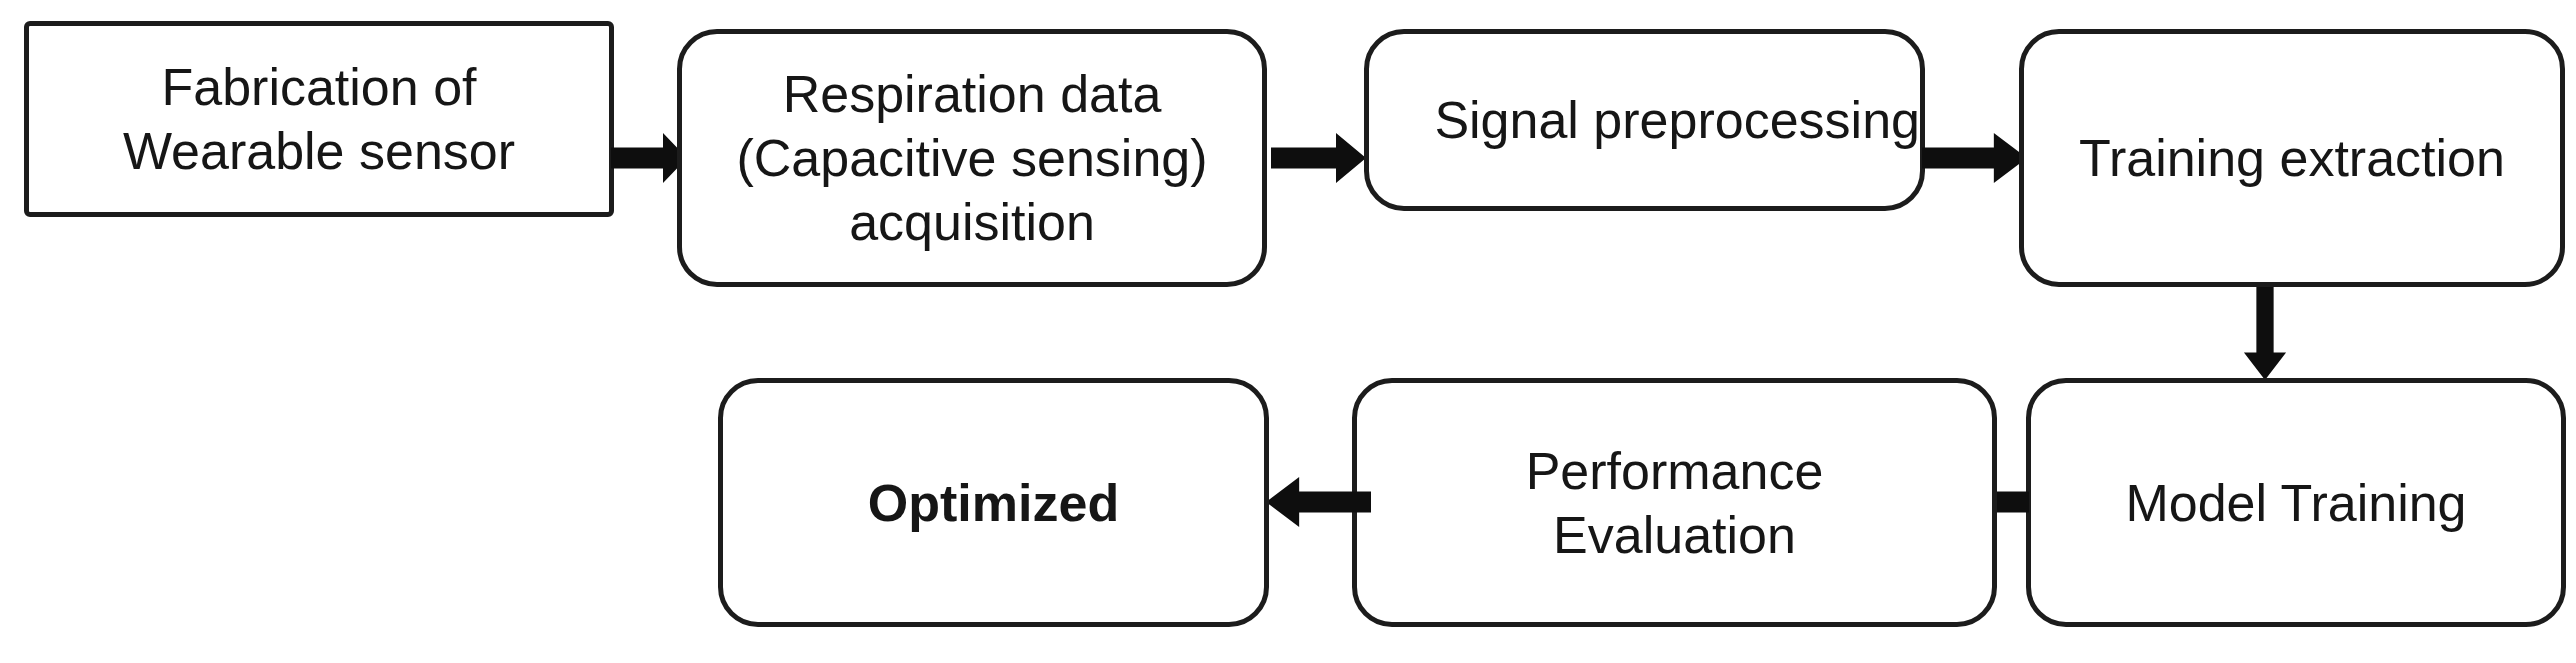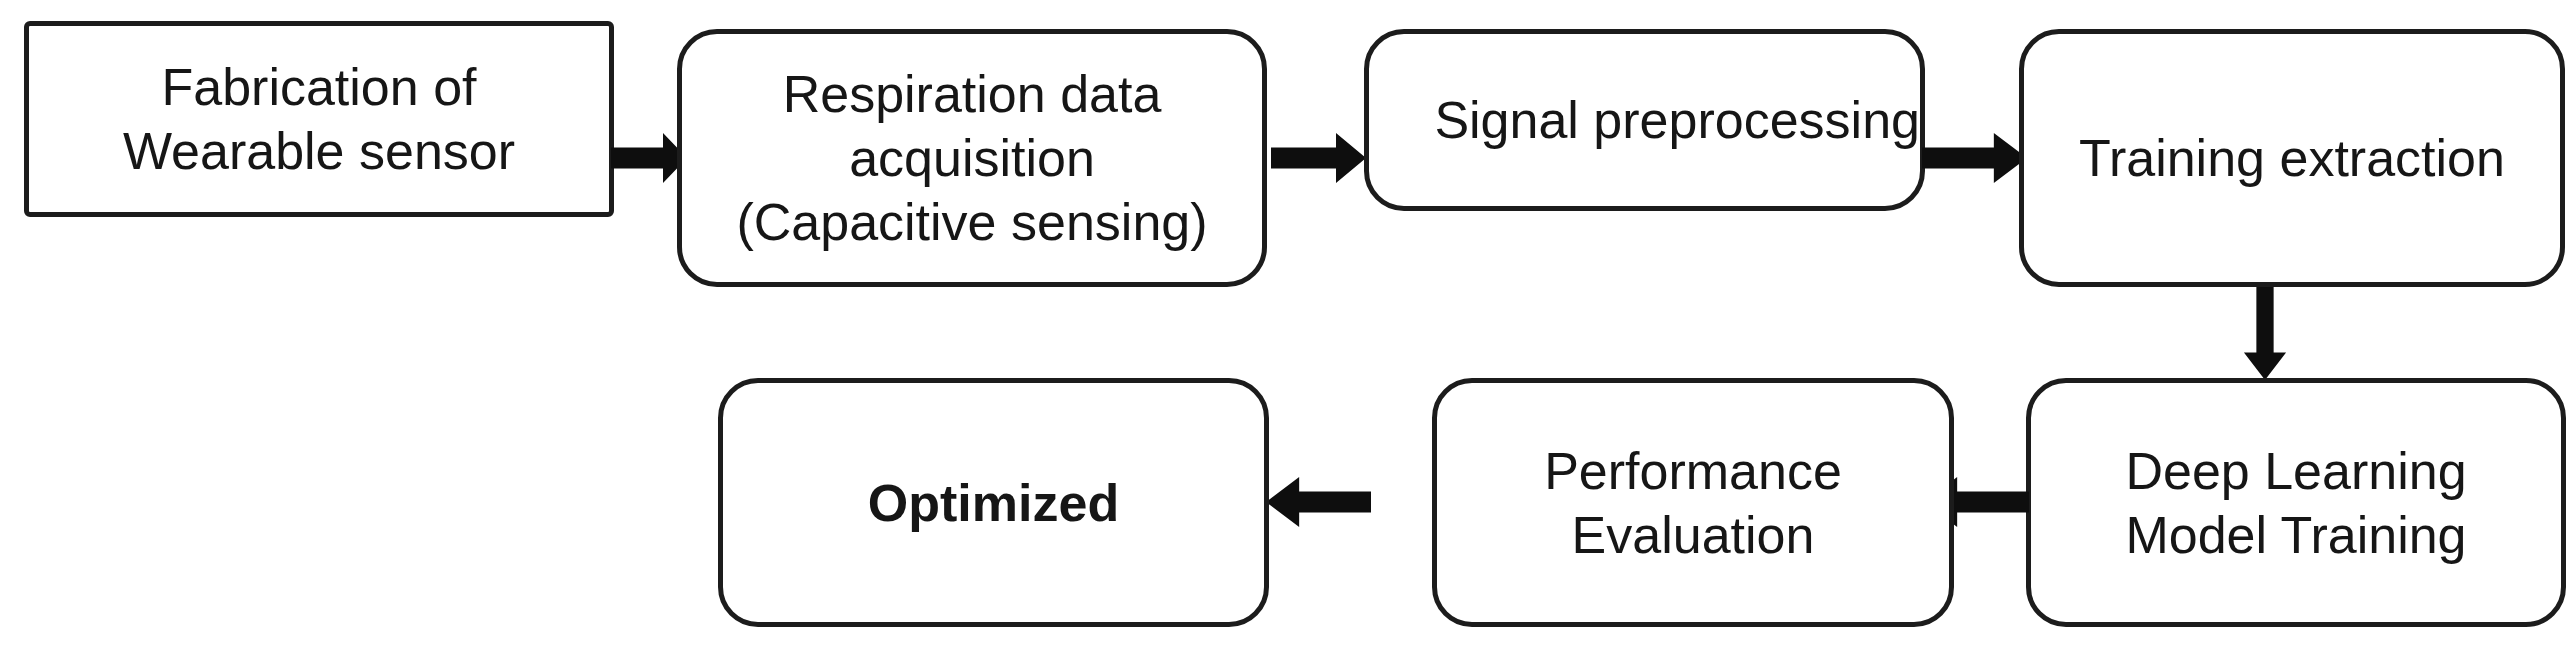--- a/index.html
+++ b/index.html
@@ -36,21 +36,21 @@
   .arrow{position:absolute;}
   .arrow svg{display:block;width:100%;height:100%;}
 
   
   .b-fabrication {left:24px;  top:21px; width:590px; height:196px;border-radius:6px;}
   .b-respiration {left:677px; top:29px; width:590px; height:258px;}
   .b-signal      {left:1364px;top:29px; width:561px; height:182px;align-items:flex-end;}
   .b-feature     {left:2019px;top:29px; width:546px; height:258px;}
   
   .b-deep        {left:2026px;top:378px;width:540px; height:249px;}
-  .b-performance {left:1432px;top:378px;width:522px; height:249px;}
+  .b-performance {left:1352px;top:378px;width:645px; height:249px;}
   .b-optimized   {left:718px; top:378px;width:551px; height:249px;font-weight:bold;}
 
   
   .a1{left:611px; top:131px;width:76px; height:54px;}
   .a2{left:1271px;top:131px;width:95px; height:54px;}
   .a3{left:1922px;top:131px;width:105px;height:54px;}
   .a4{left:2242px;top:287px;width:46px; height:93px;}
   .a5{left:1924px;top:475px;width:105px;height:54px;}
   .a6{left:1266px;top:475px;width:105px;height:54px;}
 </style>
@@ -65,22 +65,22 @@
   </div>
 
   <div class="arrow a1">
     <svg viewBox="0 0 76 56" preserveAspectRatio="none">
       <polygon points="0,17 52,17 52,2 76,28 52,54 52,39 0,39" style="fill:var(--arrow)"></polygon>
     </svg>
   </div>
 
   <div class="flow-box b-respiration">
     <span>Respiration data</span>
+    <span>(Capacitive sensing)</span>
     <span>acquisition</span>
-    <span>(Capacitive sensing)</span>
   </div>
 
   <div class="arrow a2">
     <svg viewBox="0 0 76 56" preserveAspectRatio="none">
       <polygon points="0,17 52,17 52,2 76,28 52,54 52,39 0,39" style="fill:var(--arrow)"></polygon>
     </svg>
   </div>
 
   <div class="flow-box b-signal">
     <span>Signal preprocessing</span>
@@ -96,21 +96,20 @@
     <span>Training extraction</span>
   </div>
 
   <div class="arrow a4">
     <svg viewBox="0 0 48 88" preserveAspectRatio="none">
       <polygon points="15,0 33,0 33,62 46,62 24,88 2,62 15,62" style="fill:var(--arrow)"></polygon>
     </svg>
   </div>
 
   <div class="flow-box b-deep">
-    <span>Deep Learning</span>
     <span>Model Training</span>
   </div>
 
   <div class="arrow a5">
     <svg viewBox="0 0 76 56" preserveAspectRatio="none">
       <polygon points="76,17 24,17 24,2 0,28 24,54 24,39 76,39" style="fill:var(--arrow)"></polygon>
     </svg>
   </div>
 
   <div class="flow-box b-performance">

